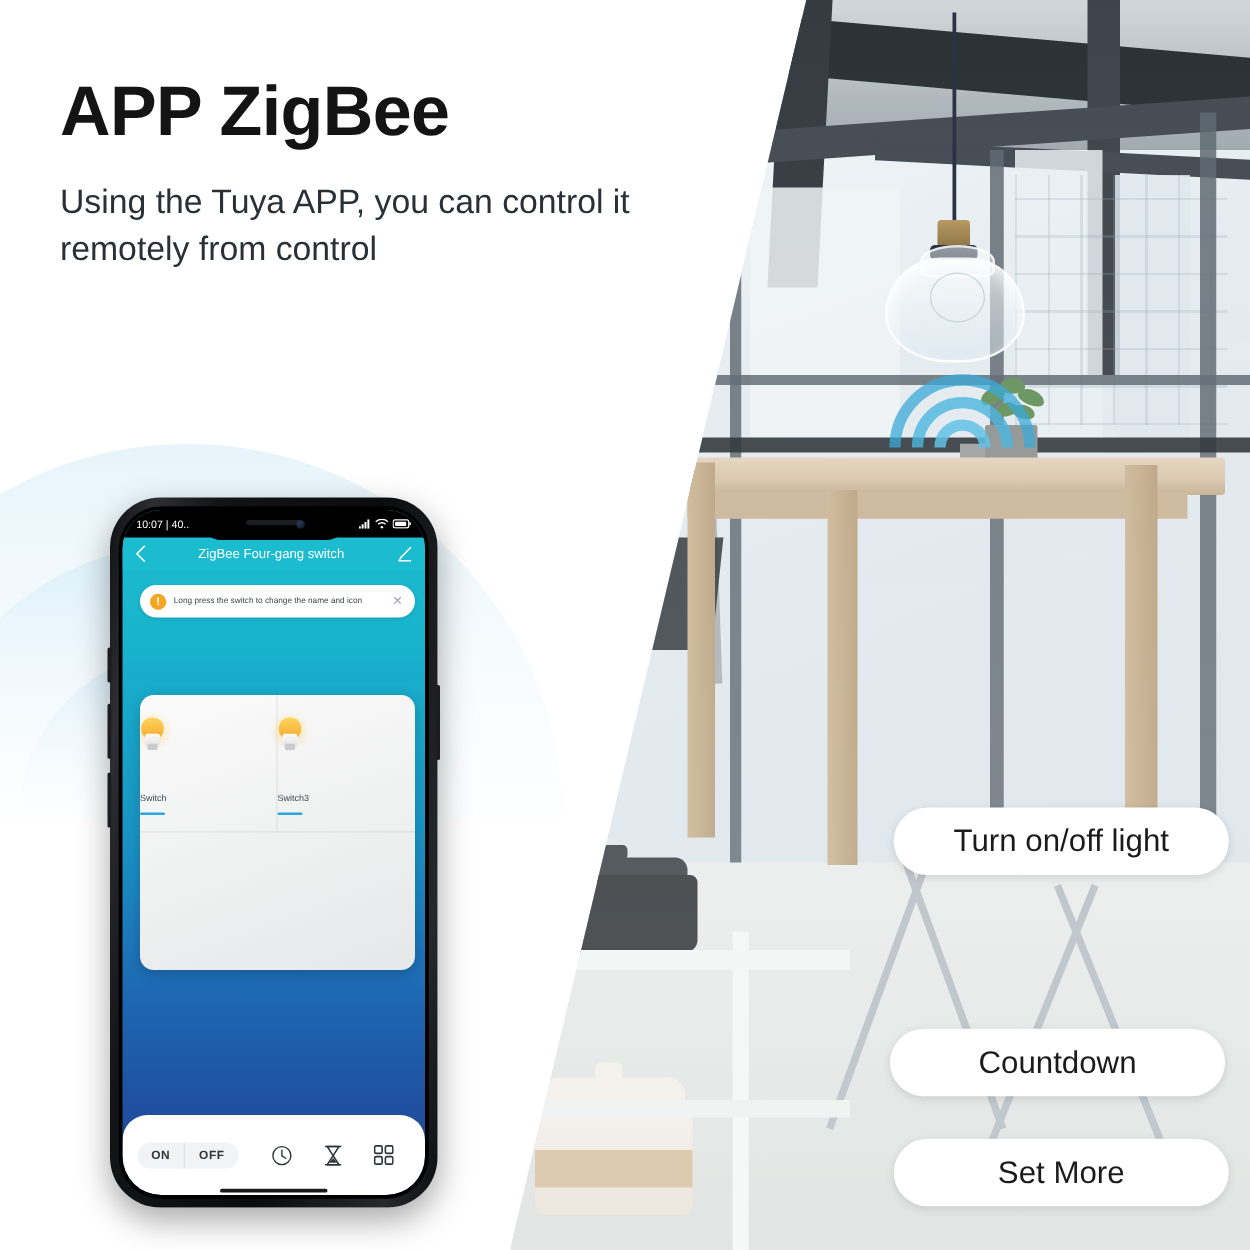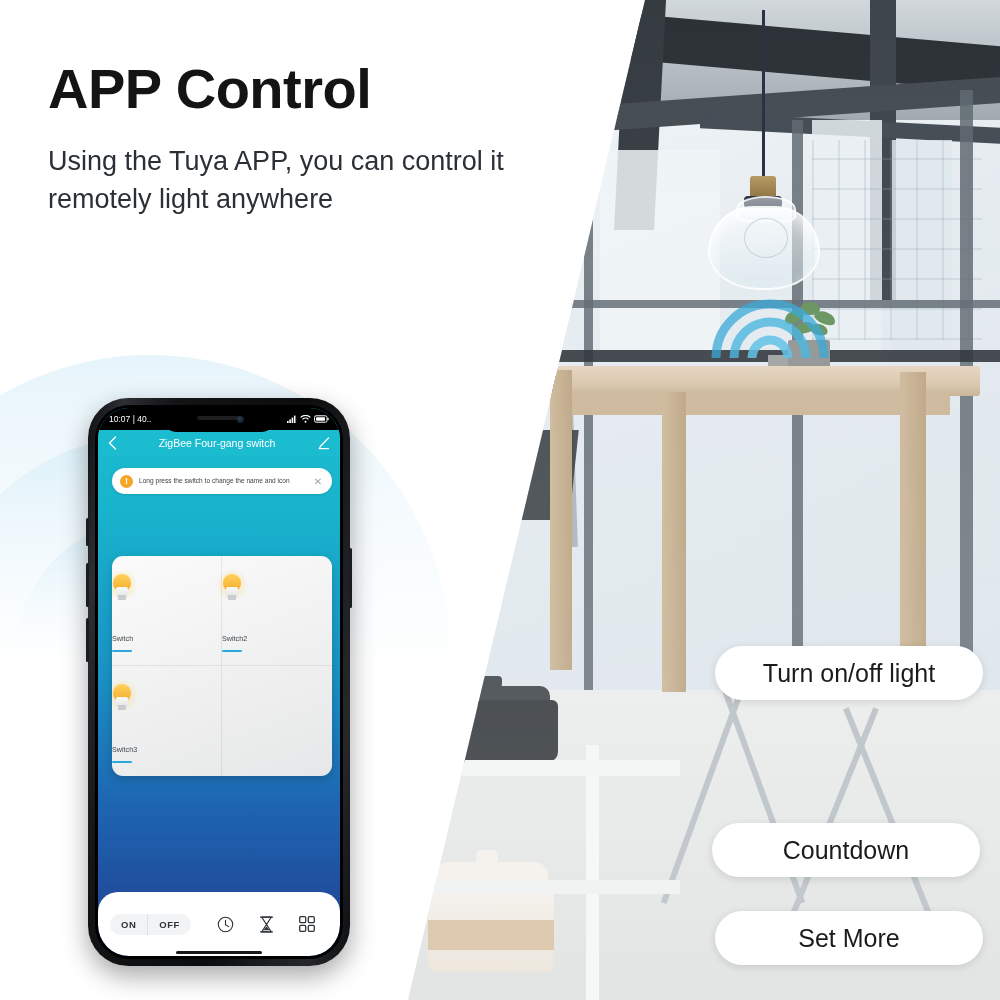--- a/index.html
+++ b/index.html
@@ -212,22 +212,22 @@
       </linearGradient>
     </defs>
     <path d="M20,470 A300,300 0 0 1 620,470 Z" fill="url(#arcg)" opacity="0.55"></path>
     <path d="M100,470 A220,220 0 0 1 540,470 Z" fill="#ffffff" opacity="0.92"></path>
     <path d="M100,470 A220,220 0 0 1 540,470 Z" fill="url(#arcg2)" opacity="0.65"></path>
     <path d="M185,470 A135,135 0 0 1 455,470 Z" fill="#ffffff" opacity="0.95"></path>
     <path d="M185,470 A135,135 0 0 1 455,470 Z" fill="url(#arcg2)" opacity="0.7"></path>
     <path d="M258,470 A62,62 0 0 1 382,470 Z" fill="#ffffff" opacity="0.96"></path>
   </svg>
 
-  <div class="title">APP Control</div>
-  <div class="subtitle">Using the Tuya APP, you can control it remotely light anywhere</div>
+  <div class="title">APP ZigBee</div>
+  <div class="subtitle">Using the Tuya APP, you can control it remotely from control</div>
 
   <div class="photo-panel">
     <div class="photo-inner">
       <div class="ph-sky"></div>
       <div class="ph-ceil"></div>
       <div class="beam b1"></div>
       <div class="beam b3"></div>
       <div class="beam b4"></div>
       <div class="beam b2"></div>
       <div class="beam b5"></div>
@@ -365,30 +365,20 @@
             <div class="cell-label">Switch</div>
             <div class="cell-bar"></div>
           </div>
           <div class="cell">
             <div class="bulb">
               <div class="glow"></div>
                 <div class="dome"></div>
                 <div class="neck"></div>
                 <div class="base"></div>
             </div>
-            <div class="cell-label">Switch2</div>
-            <div class="cell-bar"></div>
-          </div>
-          <div class="cell">
-            <div class="bulb">
-              <div class="glow"></div>
-                <div class="dome"></div>
-                <div class="neck"></div>
-                <div class="base"></div>
-            </div>
             <div class="cell-label">Switch3</div>
             <div class="cell-bar"></div>
           </div>
         </div>
 
         <div class="bottombar">
           <div class="onoff">
             <div>ON</div>
             <div class="sep"></div>
             <div>OFF</div>

